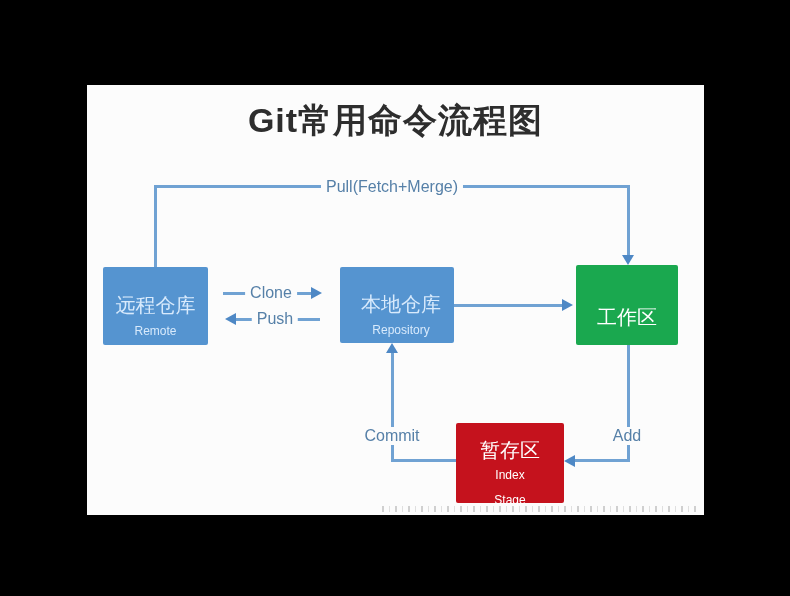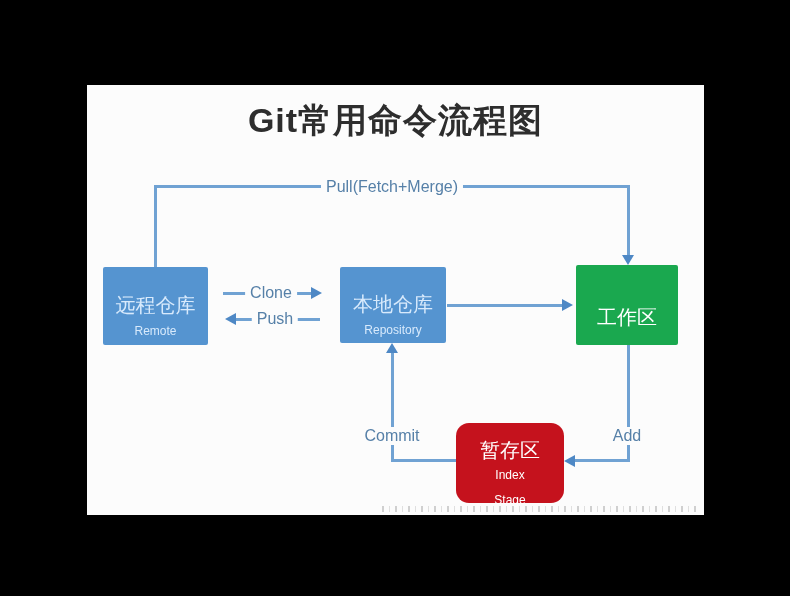--- a/index.html
+++ b/index.html
@@ -17,23 +17,23 @@
   }
   .node{
     position:absolute;display:flex;flex-direction:column;align-items:center;
     justify-content:center;text-align:center;border-radius:2px;
     line-height:26px;
   }
   .node .cn{font-size:20px;margin-top:24px;}
   .node .en{font-size:12px;}
   .node-blue{background:#5594d0;color:#d8eafc;}
   .node-green{background:#1aa84f;color:#ffffff;}
-  .node-red{background:#c5121d;color:#ffffff;line-height:25px;border-radius:13px;}
+  .node-red{background:#c5121d;color:#ffffff;line-height:25px;}
   #node-remote{left:16px;top:182px;width:105px;height:78px;}
-  #node-repository{left:253px;top:182px;width:106px;height:76px;}
+  #node-repository{left:253px;top:182px;width:106px;height:76px;padding-left:8px;}
   #node-workspace{left:489px;top:180px;width:102px;height:80px;text-align:center;}
   #node-index{left:369px;top:338px;width:108px;height:80px;}
 
   .line{position:absolute;background:#70a2d3;}
   .h{height:3px;} .v{width:3px;}
   .ah{position:absolute;width:0;height:0;}
   .ah-right{border-top:6px solid transparent;border-bottom:6px solid transparent;border-left:11px solid #4e88c5;}
   .ah-left{border-top:6px solid transparent;border-bottom:6px solid transparent;border-right:11px solid #4e88c5;}
   .ah-down{border-left:6px solid transparent;border-right:6px solid transparent;border-top:10px solid #4e88c5;}
   .ah-up{border-left:6px solid transparent;border-right:6px solid transparent;border-bottom:10px solid #4e88c5;}

